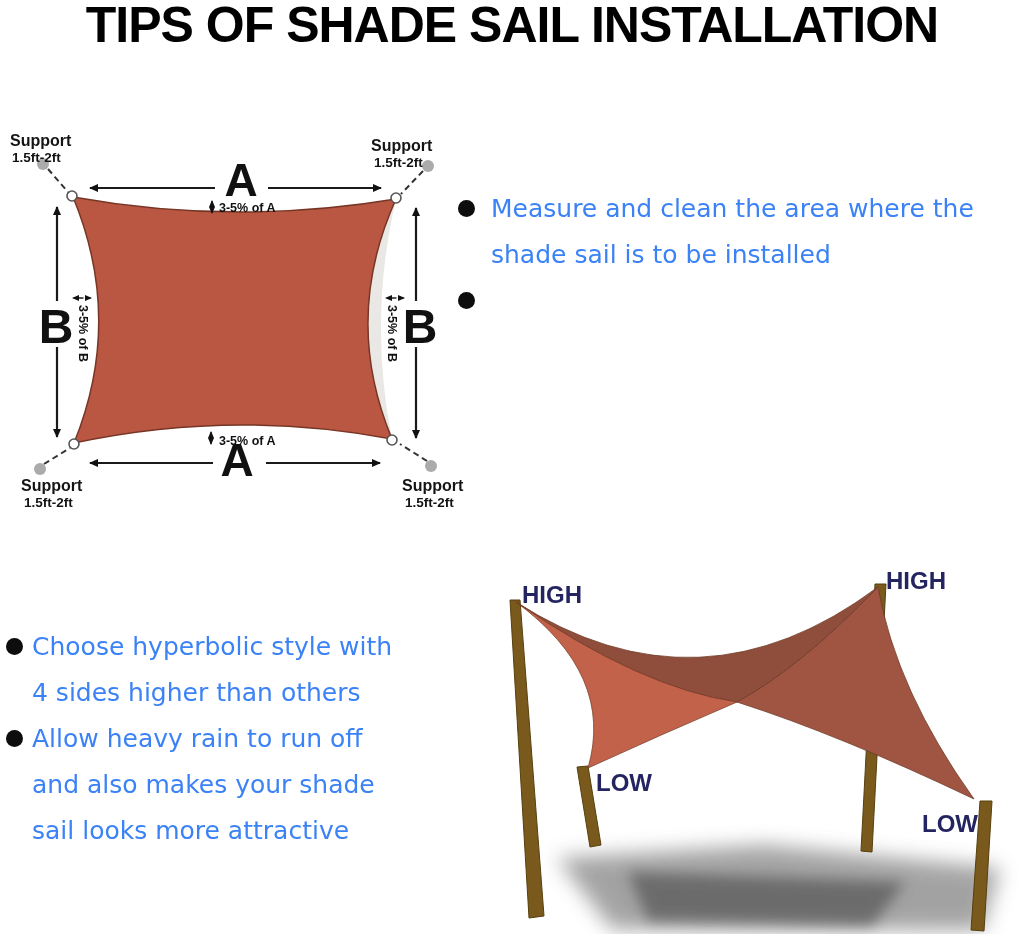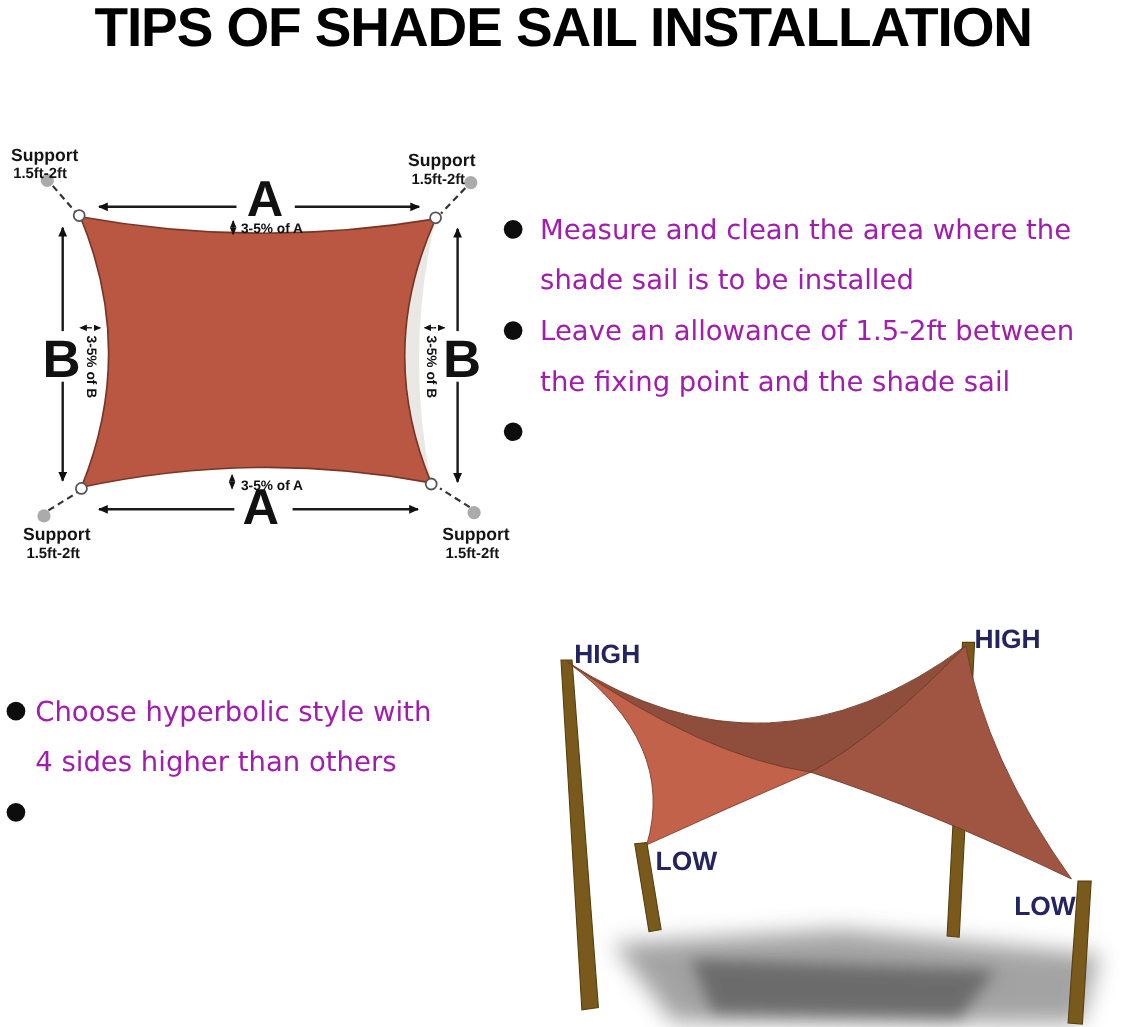--- a/index.html
+++ b/index.html
@@ -11,21 +11,21 @@
   svg{position:absolute;overflow:visible;}
   #diagram1{left:0;top:110px;}
   #illustration{left:460px;top:550px;}
   .tips{position:absolute;}
   #tips-right{left:458px;top:186px;width:565px;}
   #tips-left{left:6px;top:624px;width:450px;}
   .tip-item{display:flex;align-items:flex-start;}
   .bullet{width:17px;height:17px;border-radius:50%;background:#0d0d0d;flex:0 0 17px;margin-top:14px;}
   #tips-right .bullet{margin-right:16px;}
   #tips-left .bullet{margin-right:9px;}
-  .tip-text{font-size:25px;line-height:46px;white-space:pre-line;color:#a21caf;letter-spacing:0px;}
+  .tip-text{font-size:25px;line-height:46px;white-space:pre-line;color:#3b82f6;letter-spacing:0px;}
   
   .dimLabel{font-family:"Liberation Sans", sans-serif;font-weight:700;fill:#111;}
   .bigA{font-size:46px;}
   .bigB{font-size:48px;}
   .smallPct{font-family:"Liberation Sans", sans-serif;font-weight:700;font-size:12.5px;fill:#111;}
   .supportTxt{font-family:"Liberation Sans", sans-serif;font-weight:700;font-size:16px;fill:#141414;}
   .supportTxt2{font-family:"Liberation Sans", sans-serif;font-weight:700;font-size:13.5px;fill:#141414;}
   .hiloTxt{font-family:"Liberation Sans", sans-serif;font-weight:600;font-size:24px;fill:#232460;}
   .dim{stroke:#1a1a1a;stroke-width:2.2;fill:none;}
   .dashLead{stroke:#333;stroke-width:2;stroke-dasharray:6,4;fill:none;}
@@ -109,36 +109,34 @@
   </svg>
 
   <div id="tips-right" class="tips">
       <div class="tip-item">
         <span class="bullet"></span>
         <div class="tip-text">Measure and clean the area where the
 shade sail is to be installed</div>
       </div>
       <div class="tip-item">
         <span class="bullet"></span>
-        <div class="tip-text">Leave an allowance of 1.5-2ft between
-the fixing point and the shade sail</div>
-      </div>
-      <div class="tip-item">
-        <span class="bullet"></span>
       </div>
     </div>
 
   <div id="tips-left" class="tips">
       <div class="tip-item">
         <span class="bullet"></span>
         <div class="tip-text">Choose hyperbolic style with
 4 sides higher than others</div>
       </div>
       <div class="tip-item">
         <span class="bullet"></span>
+        <div class="tip-text">Allow heavy rain to run off
+and also makes your shade
+sail looks more attractive</div>
       </div>
     </div>
 
   <svg id="illustration" width="564" height="384" viewBox="460 550 564 384" xmlns="http://www.w3.org/2000/svg">
     <defs>
       <filter id="blurBig" x="-30%" y="-30%" width="160%" height="160%">
           <feGaussianBlur stdDeviation="10"></feGaussianBlur>
         </filter>
       <filter id="blurSoft" x="-30%" y="-30%" width="160%" height="160%">
           <feGaussianBlur stdDeviation="7"></feGaussianBlur>

